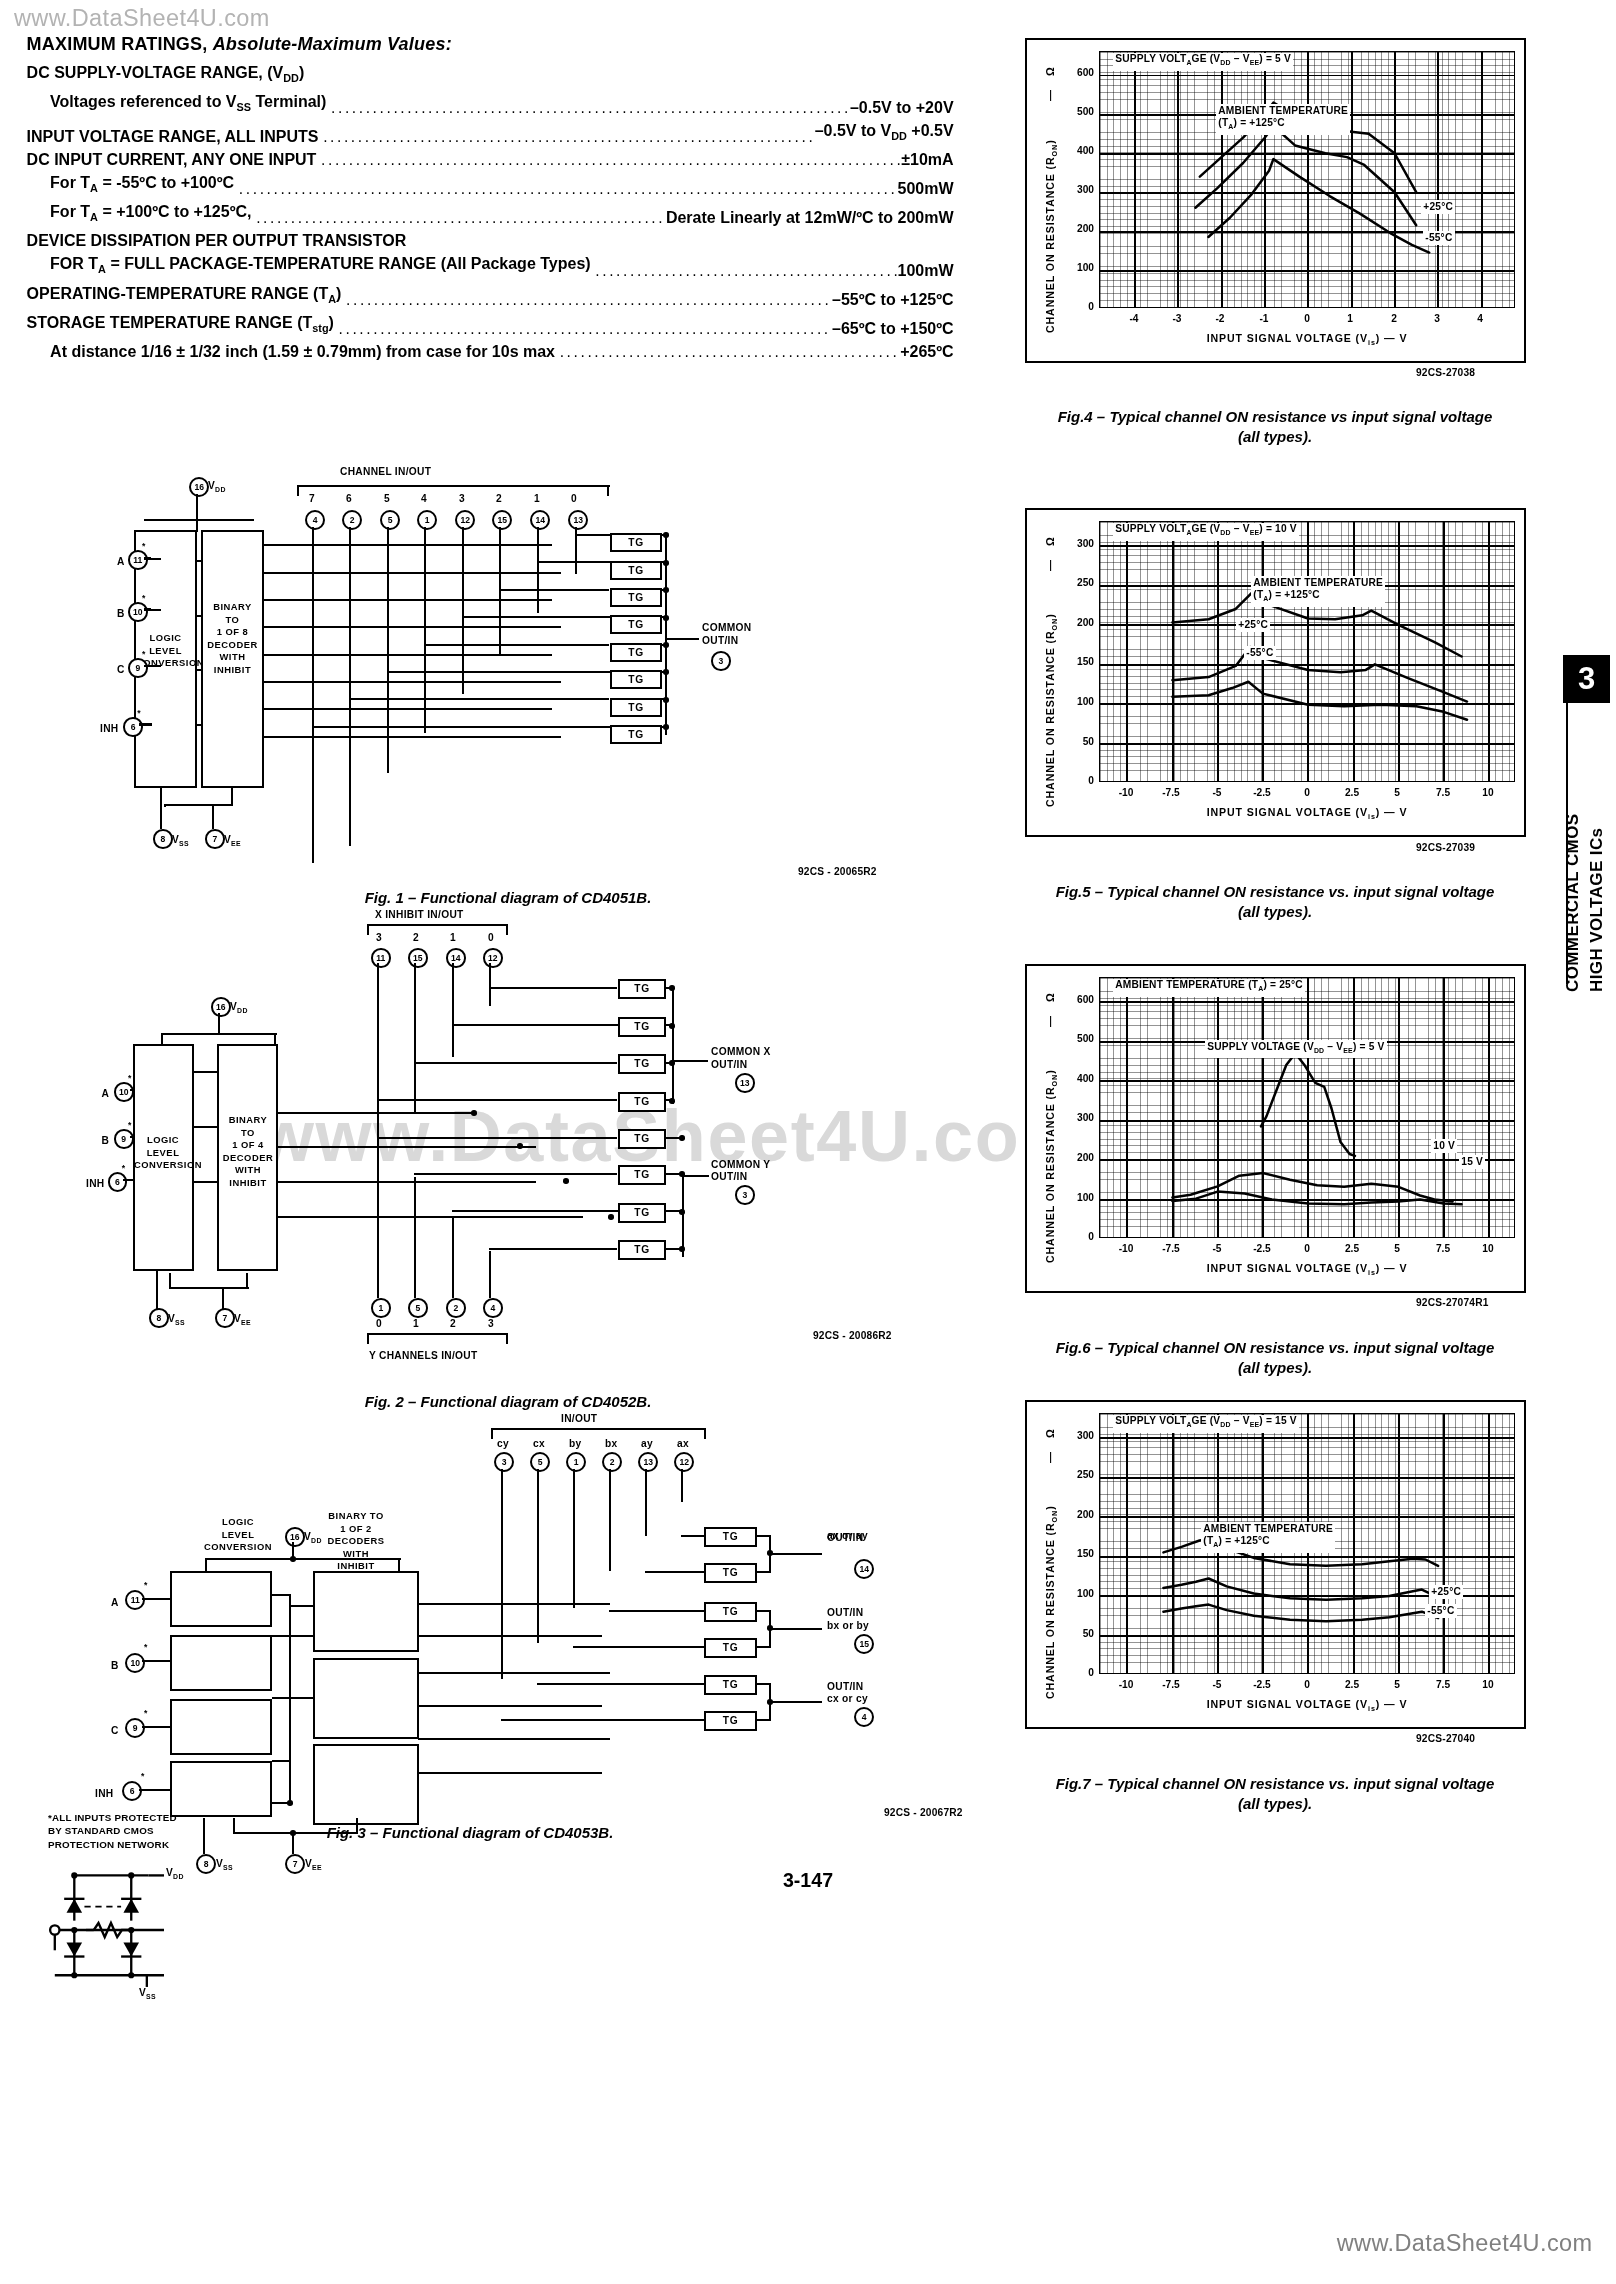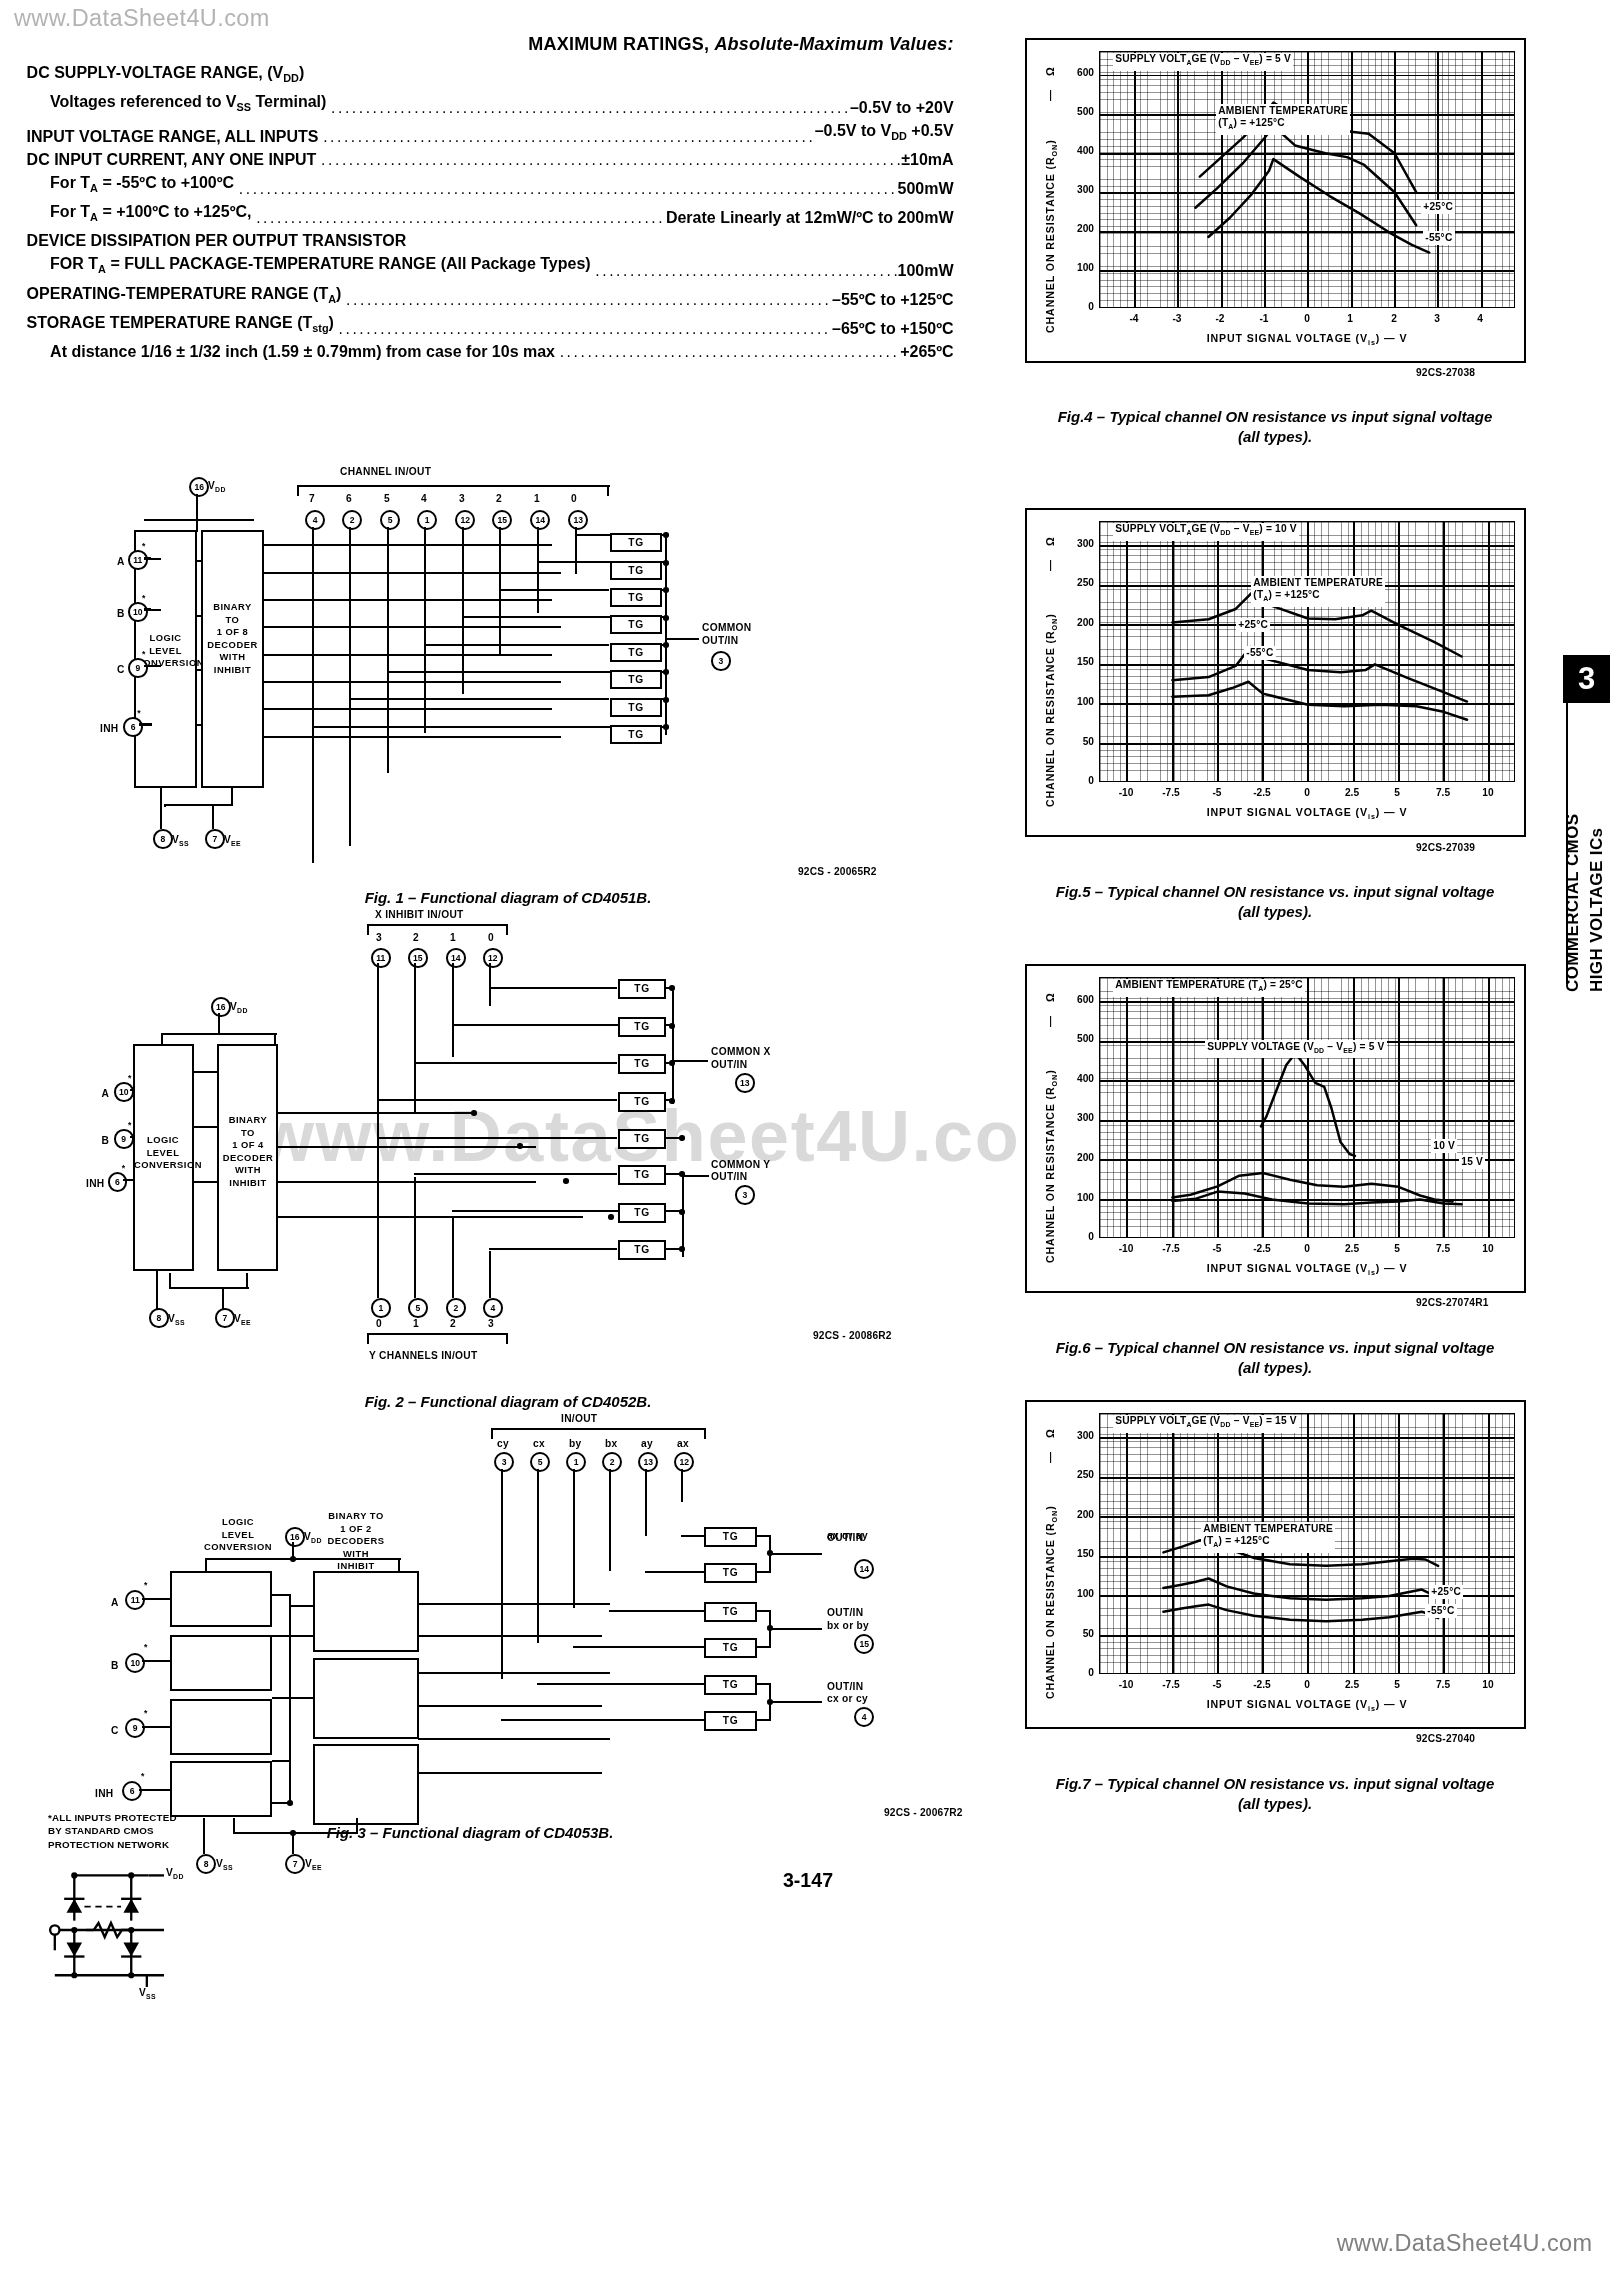--- a/index.html
+++ b/index.html
@@ -10,21 +10,21 @@
   .abs{position:absolute;}
   
   .wm-top{left:14px;top:4.7px;font-size:23.5px;color:#b3b3b3;letter-spacing:0.4px;}
   .wm-bot{right:23.5px;bottom:26.6px;font-size:23.5px;color:#808080;letter-spacing:0.4px;}
   .wm-center{
     left:258px;top:1095px;font-size:72px;color:#d9d9d9;font-weight:bold;
     letter-spacing:1.6px;white-space:nowrap;user-select:none;
   }
   
   #ratings{left:26.6px;top:34px;width:927px;}
-  .rat-title{font-size:18px;font-weight:bold;letter-spacing:0.2px;margin-bottom:5.5px;text-align:right;}
+  .rat-title{font-size:18px;font-weight:bold;letter-spacing:0.2px;margin-bottom:5.5px;}
   .rat-title i{font-style:italic;font-weight:bold;}
   .rat-row{display:flex;align-items:flex-end;font-size:16px;line-height:23px;white-space:nowrap;}
   .rat-row .lbl{font-weight:bold;}
   .rat-row .lbl.ind{padding-left:23.5px;font-weight:bold;}
   .dots{flex:1;overflow:hidden;white-space:nowrap;letter-spacing:2.6px;
         font-size:15.6px;padding:0 4.7px;color:#000;}
   .rat-row .val{font-weight:bold;}
   .sub{font-size:.68em;vertical-align:sub;}
   .rat-nodots{font-size:16px;line-height:23px;font-weight:bold;white-space:nowrap;}
   

